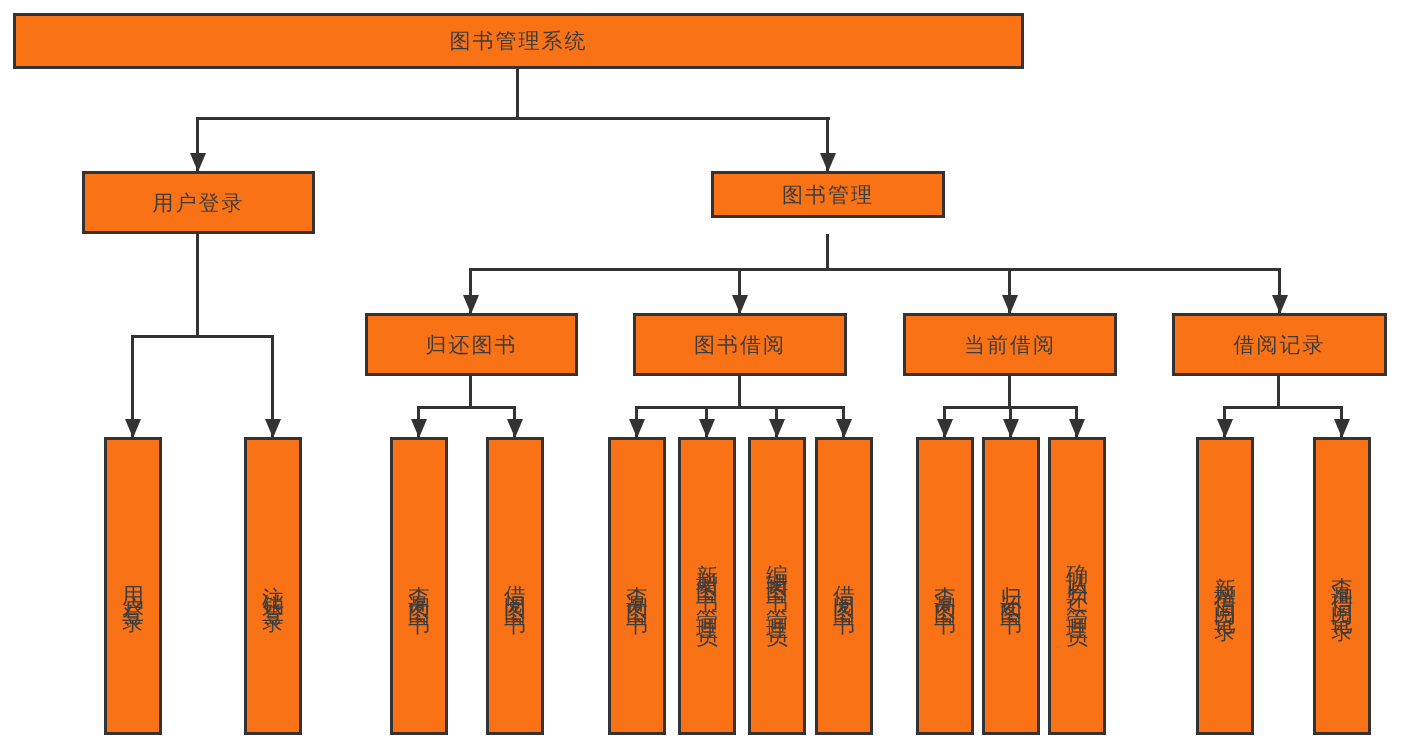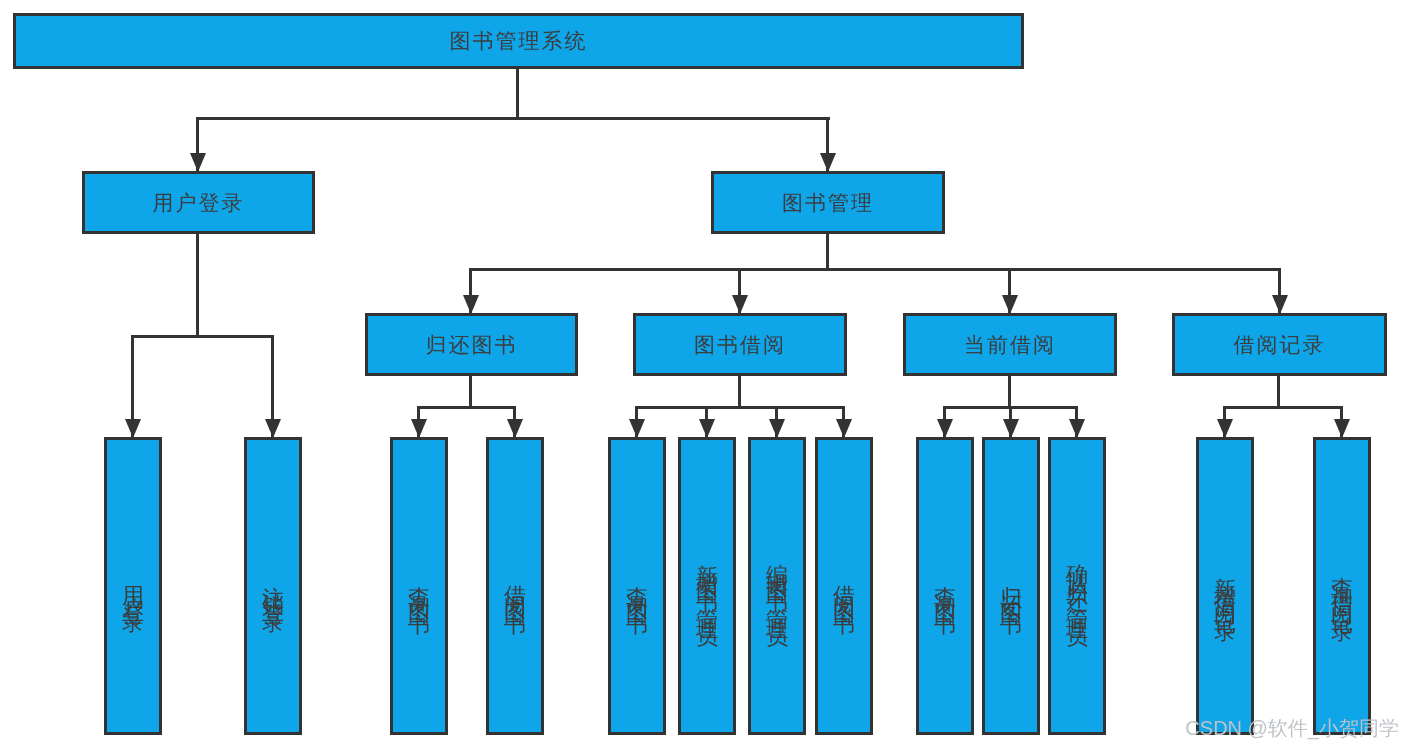--- a/index.html
+++ b/index.html
@@ -18,21 +18,21 @@
     width:1405px;
     height:747px;
     background:var(--background);
     overflow:hidden;
   }
   
   .node{
     position:absolute;
     box-sizing:border-box;
     border:3px solid var(--line);
-    background:#0ea5e9;
+    background:#f97316;
     display:flex;
     align-items:center;
     justify-content:center;
     color:var(--text);
   }
   .hnode span{
     font-size:21px;
     letter-spacing:2px;
     white-space:nowrap;
   }
@@ -91,21 +91,21 @@
   </div>
 
   <div class="vline" style="left:516px;top:69px;height:48px"></div>
   <div class="hline" style="left:196px;top:117px;width:634px"></div>
   <div class="drop" style="left:196px;top:117px;height:54px"></div>
   <div class="drop" style="left:826px;top:117px;height:54px"></div>
 
   <div class="node hnode" style="left:82px;top:171px;width:233px;height:63px">
     <span>用户登录</span>
   </div>
-  <div class="node hnode" style="left:711px;top:171px;width:234px;height:63px">
+  <div class="node hnode" style="left:711px;top:171px;width:234px;height:47px">
     <span>图书管理</span>
   </div>
 
   <div class="vline" style="left:196px;top:234px;height:101px"></div>
   <div class="hline" style="left:131px;top:335px;width:143px"></div>
   <div class="drop" style="left:131px;top:335px;height:102px"></div>
   <div class="drop" style="left:271px;top:335px;height:102px"></div>
 
   <div class="vline" style="left:826px;top:234px;height:34px"></div>
   <div class="hline" style="left:469px;top:268px;width:812px"></div>
@@ -187,15 +187,14 @@
     <span class="vtext">确认归还（管理员）</span>
   </div>
 
   <div class="node vnode" style="left:1196px;top:437px">
     <span class="vtext">新增借阅记录</span>
   </div>
   <div class="node vnode" style="left:1313px;top:437px">
     <span class="vtext">查询借阅记录</span>
   </div>
 
-  <div class="watermark">CSDN @软件_小贺同学</div>
 
 </div>
 
 </body></html>

